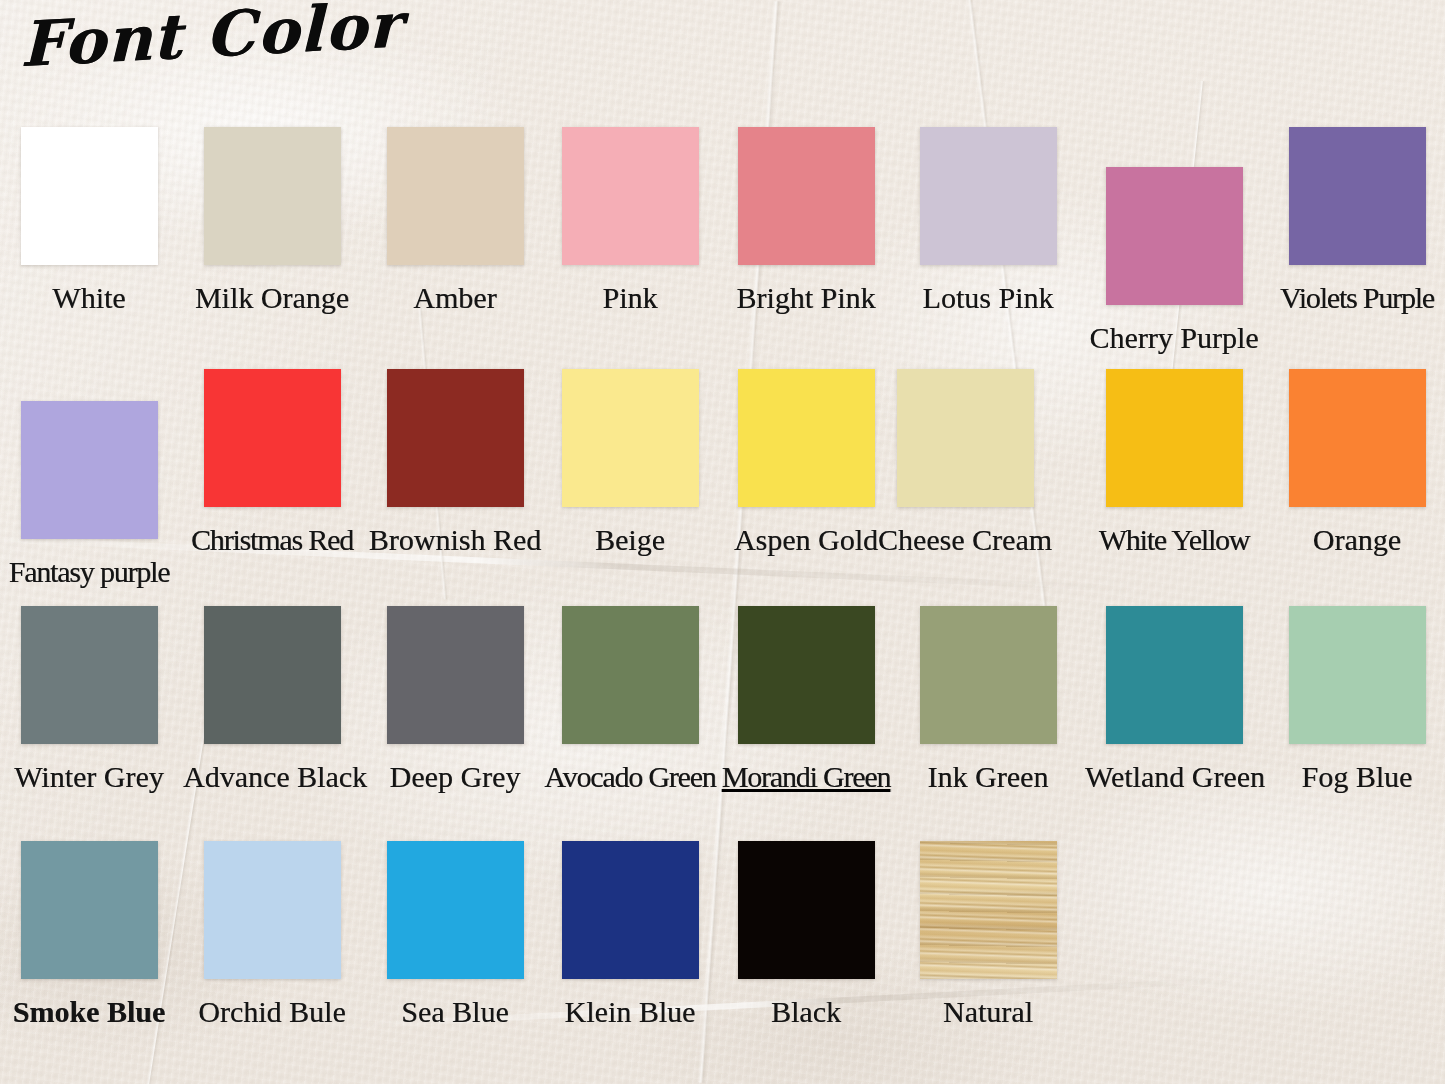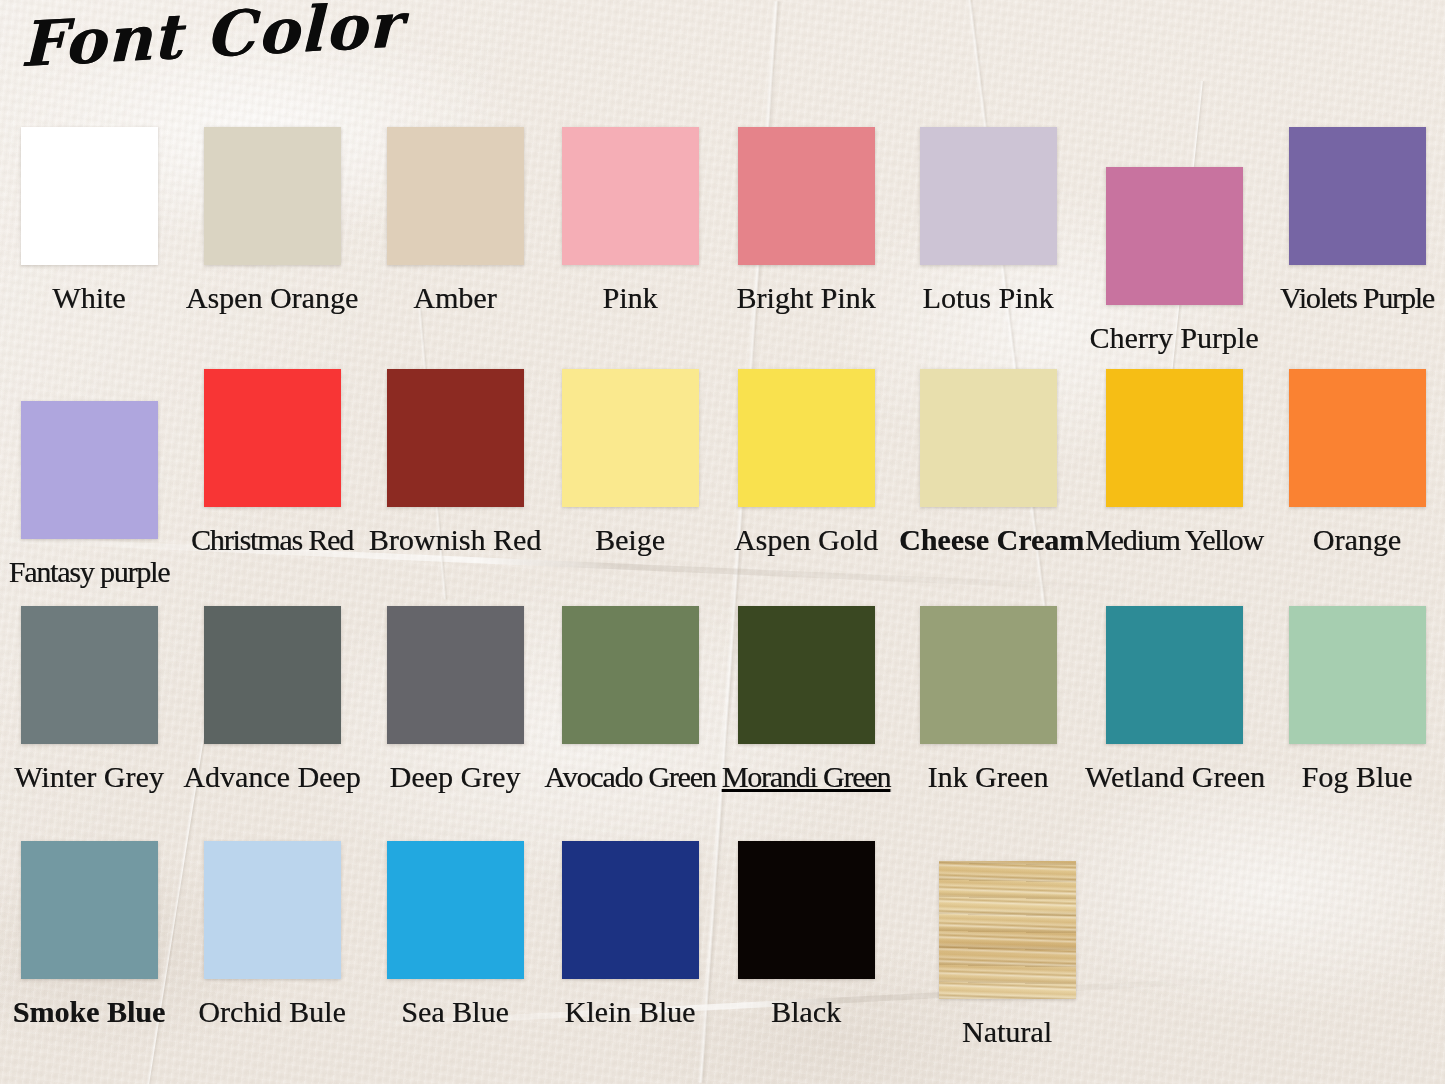--- a/index.html
+++ b/index.html
@@ -146,21 +146,21 @@
 <div id="title">Font Color</div>
 
 <div id="palette">
     <div class="row row-0">
       <div class="cell" style="left: 0px;">
         <div class="swatch" style="background-color: rgb(255, 255, 255);"></div>
         <div class="label">White</div>
       </div>
       <div class="cell" style="left: 183px;">
         <div class="swatch" style="background-color: rgb(218, 212, 194);"></div>
-        <div class="label">Aspen Orange</div>
+        <div class="label">Milk Orange</div>
       </div>
       <div class="cell" style="left: 366px;">
         <div class="swatch" style="background-color: rgb(223, 207, 185);"></div>
         <div class="label">Amber</div>
       </div>
       <div class="cell" style="left: 541px;">
         <div class="swatch" style="background-color: rgb(245, 174, 182);"></div>
         <div class="label">Pink</div>
       </div>
       <div class="cell" style="left: 717px;">
@@ -194,41 +194,41 @@
         <div class="label">Brownish Red</div>
       </div>
       <div class="cell" style="left: 541px;">
         <div class="swatch" style="background-color: rgb(250, 233, 142);"></div>
         <div class="label">Beige</div>
       </div>
       <div class="cell" style="left: 717px;">
         <div class="swatch" style="background-color: rgb(249, 225, 78);"></div>
         <div class="label">Aspen Gold</div>
       </div>
-      <div class="cell" style="left: 899px; font-weight: bold;">
+      <div class="cell" style="left: 876px;">
         <div class="swatch" style="background-color: rgb(232, 223, 173);"></div>
         <div class="label">Cheese Cream</div>
       </div>
       <div class="cell" style="left: 1085px;">
         <div class="swatch" style="background-color: rgb(246, 190, 21);"></div>
-        <div class="label narrow">Medium Yellow</div>
+        <div class="label narrow">White Yellow</div>
       </div>
       <div class="cell" style="left: 1268px;">
         <div class="swatch" style="background-color: rgb(250, 130, 50);"></div>
         <div class="label">Orange</div>
       </div>
     </div>
     <div class="row row-2">
       <div class="cell" style="left: 0px;">
         <div class="swatch" style="background-color: rgb(110, 123, 125);"></div>
         <div class="label">Winter Grey</div>
       </div>
       <div class="cell" style="left: 183px;">
         <div class="swatch" style="background-color: rgb(92, 100, 98);"></div>
-        <div class="label">Advance Deep</div>
+        <div class="label">Advance Black</div>
       </div>
       <div class="cell" style="left: 366px;">
         <div class="swatch" style="background-color: rgb(101, 101, 106);"></div>
         <div class="label">Deep Grey</div>
       </div>
       <div class="cell" style="left: 541px;">
         <div class="swatch" style="background-color: rgb(109, 128, 89);"></div>
         <div class="label narrow">Avocado Green</div>
       </div>
       <div class="cell" style="left: 717px; text-decoration: underline;">
@@ -262,18 +262,18 @@
         <div class="label">Sea Blue</div>
       </div>
       <div class="cell" style="left: 541px;">
         <div class="swatch" style="background-color: rgb(28, 50, 130);"></div>
         <div class="label">Klein Blue</div>
       </div>
       <div class="cell" style="left: 717px;">
         <div class="swatch" style="background-color: rgb(10, 5, 3);"></div>
         <div class="label">Black</div>
       </div>
-      <div class="cell" style="left: 918px; margin-top: 20px;">
+      <div class="cell" style="left: 899px;">
         <div class="swatch swatch-wood"></div>
         <div class="label">Natural</div>
       </div>
     </div>
   </div>
 
 </body></html>

